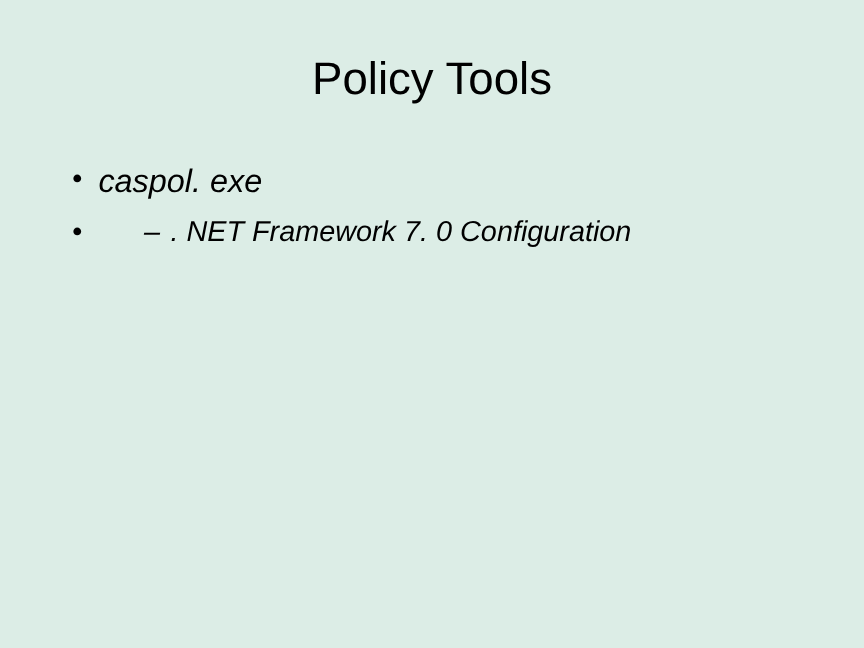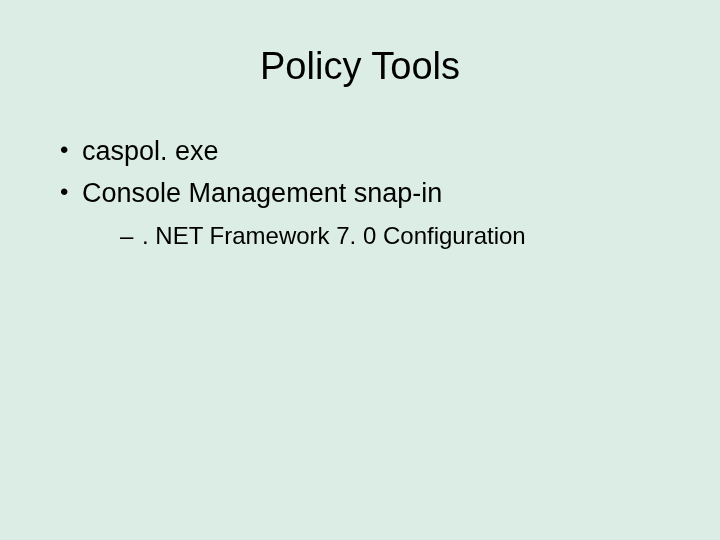--- a/index.html
+++ b/index.html
@@ -30,20 +30,21 @@
     .bullet-list {
       list-style: none;
       padding-left: 10px;
     }
     .bullet-item {
       font-size: 27px;
       line-height: 1.4;
       padding-left: 22px;
       position: relative;
       margin-bottom: 4px;
+      font-style: italic;
     }
     .bullet-item::before {
       content: "•";
       position: absolute;
       left: 0;
       font-size: 24px;
     }
     .sub-list {
       list-style: none;
       padding-left: 38px;
@@ -64,21 +65,20 @@
 </head>
 <body>
 
 <div class="slide">
   <h1 class="title">Policy Tools</h1>
   <ul class="bullet-list">
     <li class="bullet-item">
       <span>caspol. exe</span>
     </li>
     <li class="bullet-item">
-      <span>Console Management snap-in</span>
       <ul class="sub-list">
         <li class="sub-item">
           <span>. NET Framework 7. 0 Configuration</span>
         </li>
       </ul>
     </li>
   </ul>
 </div>
 
 </body></html>

